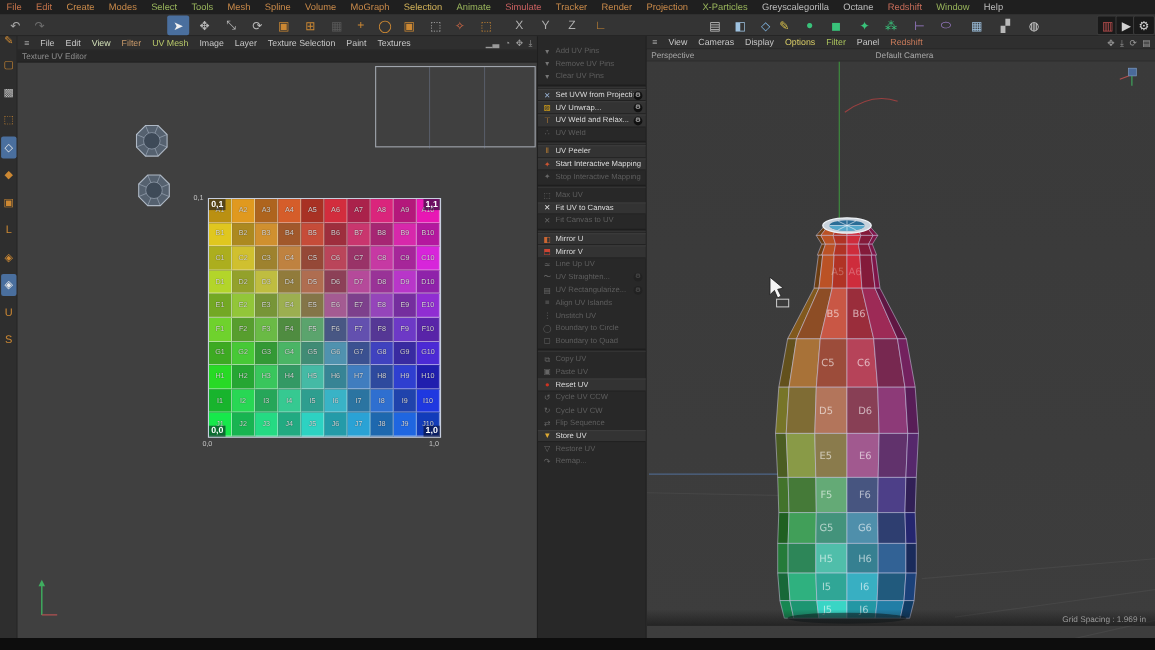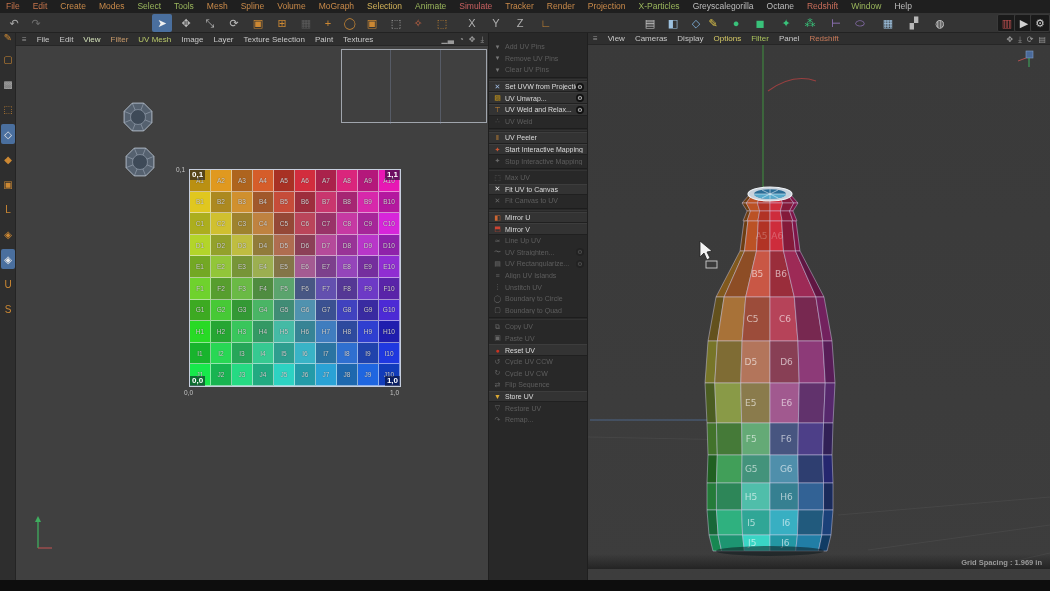--- a/index.html
+++ b/index.html
@@ -72,21 +72,21 @@
   
   #right-panel { width:462px; display:flex; flex-direction:column; background:#3b3b3b; }
   #vp-menubar { height:12px; background:#2f2f2f; display:flex; align-items:center; gap:10px;
     padding-left:5px; border-bottom:1px solid #262626; position:relative; }
   #vp-menubar .menu-item { font-size:8px; }
   #vp-labels { height:11px; background:#343434; position:relative; border-bottom:1px solid #2c2c2c; }
   #vp-labels .lbl { position:absolute; font-size:7.5px; color:#a8a8a8; top:1px; }
   #viewport { flex:1; position:relative; background:linear-gradient(#3a3a3a,#3d3d3d); overflow:hidden; }
   #vp-bottom { position:absolute; left:0; bottom:11px; width:100%; height:15px;
     background:linear-gradient(rgba(20,20,20,.0),rgba(15,15,15,.55)); }
-  #grid-spacing { position:absolute; right:8px; bottom:13px; font-size:7.5px; color:#9a9a9a;font-weight:bold; }
+  #grid-spacing { position:absolute; right:8px; bottom:13px; font-size:7.5px; color:#9a9a9a; }
 
   #footer { position:absolute; left:0; top:580px; width:1050px; height:11px; background:#0d0d0d; }
   svg text { font-family:"DejaVu Sans",sans-serif; }
 </style>
 </head>
 <body>
 
 <div id="app">
   <div id="menubar">
       <span class="menu-item" style="color: rgb(196, 115, 74);">File</span>
@@ -179,20 +179,21 @@
           <span class="menu-item" style="color: rgb(200, 200, 200);">Texture Selection</span>
           <span class="menu-item" style="color: rgb(200, 200, 200);">Paint</span>
           <span class="menu-item" style="color: rgb(200, 200, 200);">Textures</span>
           <div class="pm-right">
             <span>▁▃</span>
             <span>◔</span>
             <span>✥</span>
             <span>⤓</span>
           </div>
         </div>
+      <div class="panel-title">Texture UV Editor</div>
       <div id="uv-canvas">
         <div id="frame-outline" style="left:325px; top:3px; width:146px; height:74px;">
           <div class="frame-vline" style="left:48px; top:0; height:74px;"></div>
           <div class="frame-vline" style="left:98px; top:0; height:74px;"></div>
         </div>
         <svg id="islands" width="70" height="90" style="position:absolute; left:100px; top:48px;">
             <g>
               <polygon points="35.9,28.7 27.7,36.9 16.3,36.9 8.1,28.7 8.1,17.3 16.3,9.1 27.7,9.1 35.9,17.3" fill="#55616f" stroke="#aeb8c4" stroke-width="1"></polygon>
               <line x1="22" y1="23" x2="35.9" y2="28.7" stroke="rgba(190,200,215,.6)" stroke-width=".7"></line>
               <line x1="22" y1="23" x2="27.7" y2="36.9" stroke="rgba(190,200,215,.6)" stroke-width=".7"></line>
@@ -681,20 +682,24 @@
           <span class="menu-item" style="color: rgb(169, 194, 92);">Filter</span>
           <span class="menu-item" style="color: rgb(200, 200, 200); text-align: center;">Panel</span>
           <span class="menu-item" style="color: rgb(200, 122, 90);">Redshift</span>
           <div class="pm-right">
             <span>✥</span>
             <span>⤓</span>
             <span>⟳</span>
             <span>▤</span>
           </div>
         </div>
+      <div id="vp-labels">
+        <span class="lbl" style="left:4px;">Perspective</span>
+        <span class="lbl" style="left:208px;">Default Camera</span>
+      </div>
       <div id="viewport">
         <svg id="vp-svg" width="462" height="524" style="position:absolute; left:0; top:0;">
             <line x1="0" y1="392" x2="200" y2="396" stroke="#ffffff" stroke-opacity="0.05" stroke-width="1"></line>
             <line x1="250" y1="470" x2="462" y2="452" stroke="#ffffff" stroke-opacity="0.05" stroke-width="1"></line>
             <line x1="280" y1="505" x2="462" y2="480" stroke="#ffffff" stroke-opacity="0.05" stroke-width="1"></line>
             <line x1="320" y1="540" x2="462" y2="508" stroke="#ffffff" stroke-opacity="0.05" stroke-width="1"></line>
             <line x1="2" y1="375" x2="120" y2="375" stroke="#5577aa" stroke-opacity=".7" stroke-width="1.2"></line>
             <line x1="175" y1="-6" x2="175" y2="152" stroke="#3f8a3f" stroke-width="1.1"></line>
             <path d="M 180 46 Q 205 28 228 36" fill="none" stroke="#9a4040" stroke-width="1.1"></path>
             <polygon points="162,149 165,149 158.2,158 154,158" fill="hsl(29,71%,25%)" stroke="rgba(215,210,240,0.6)" stroke-width=".7"></polygon>

